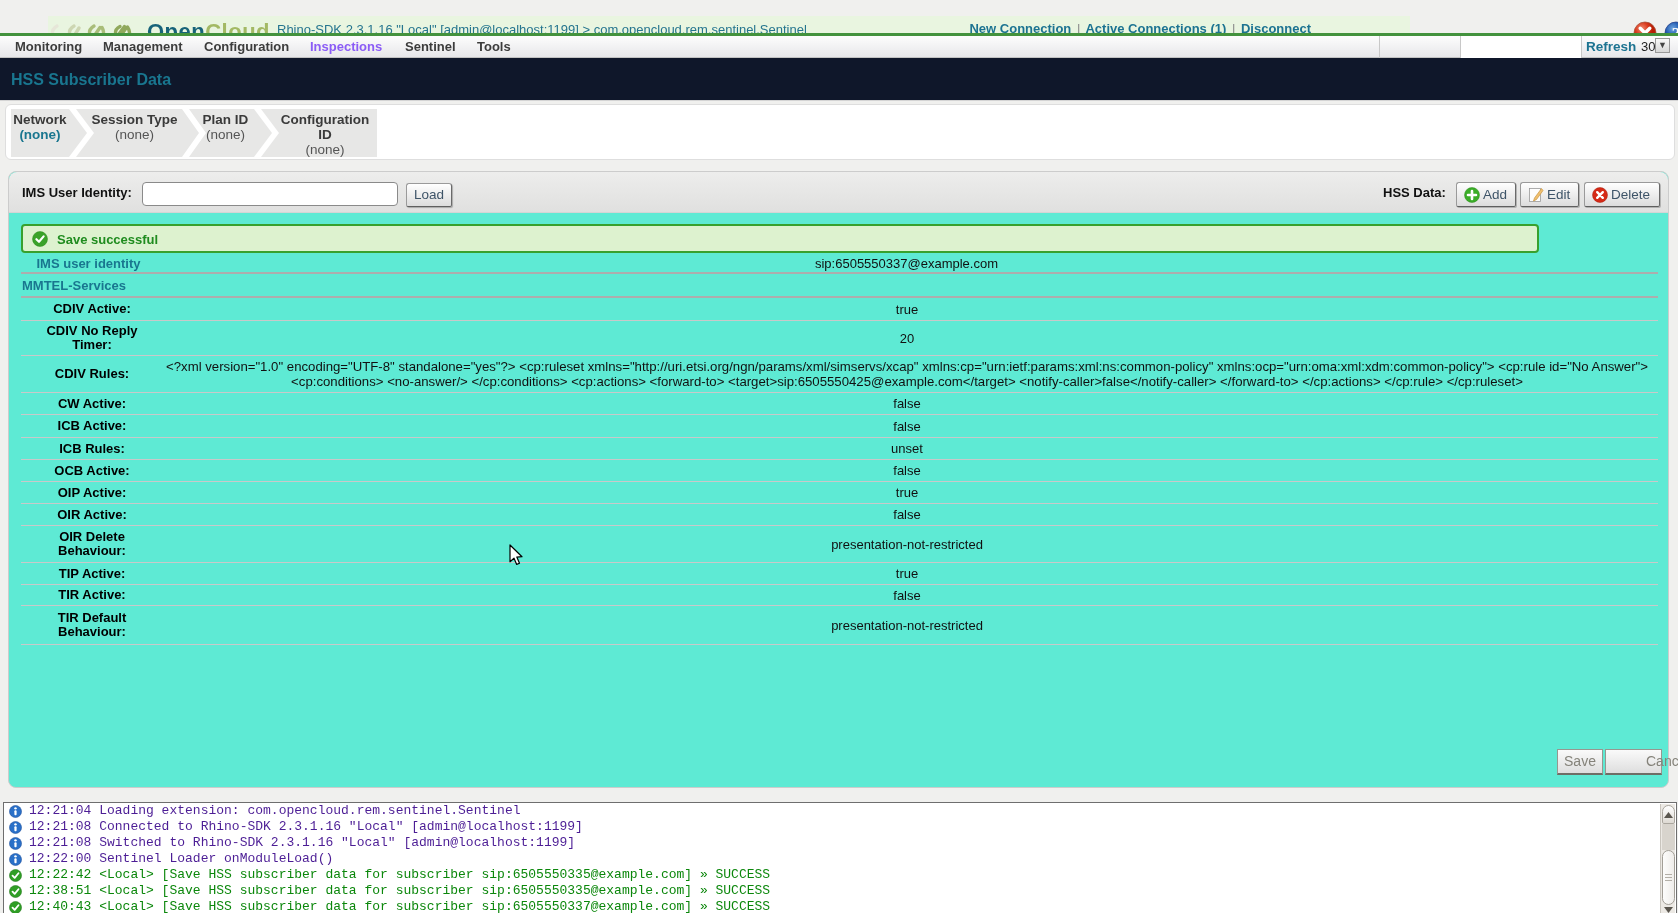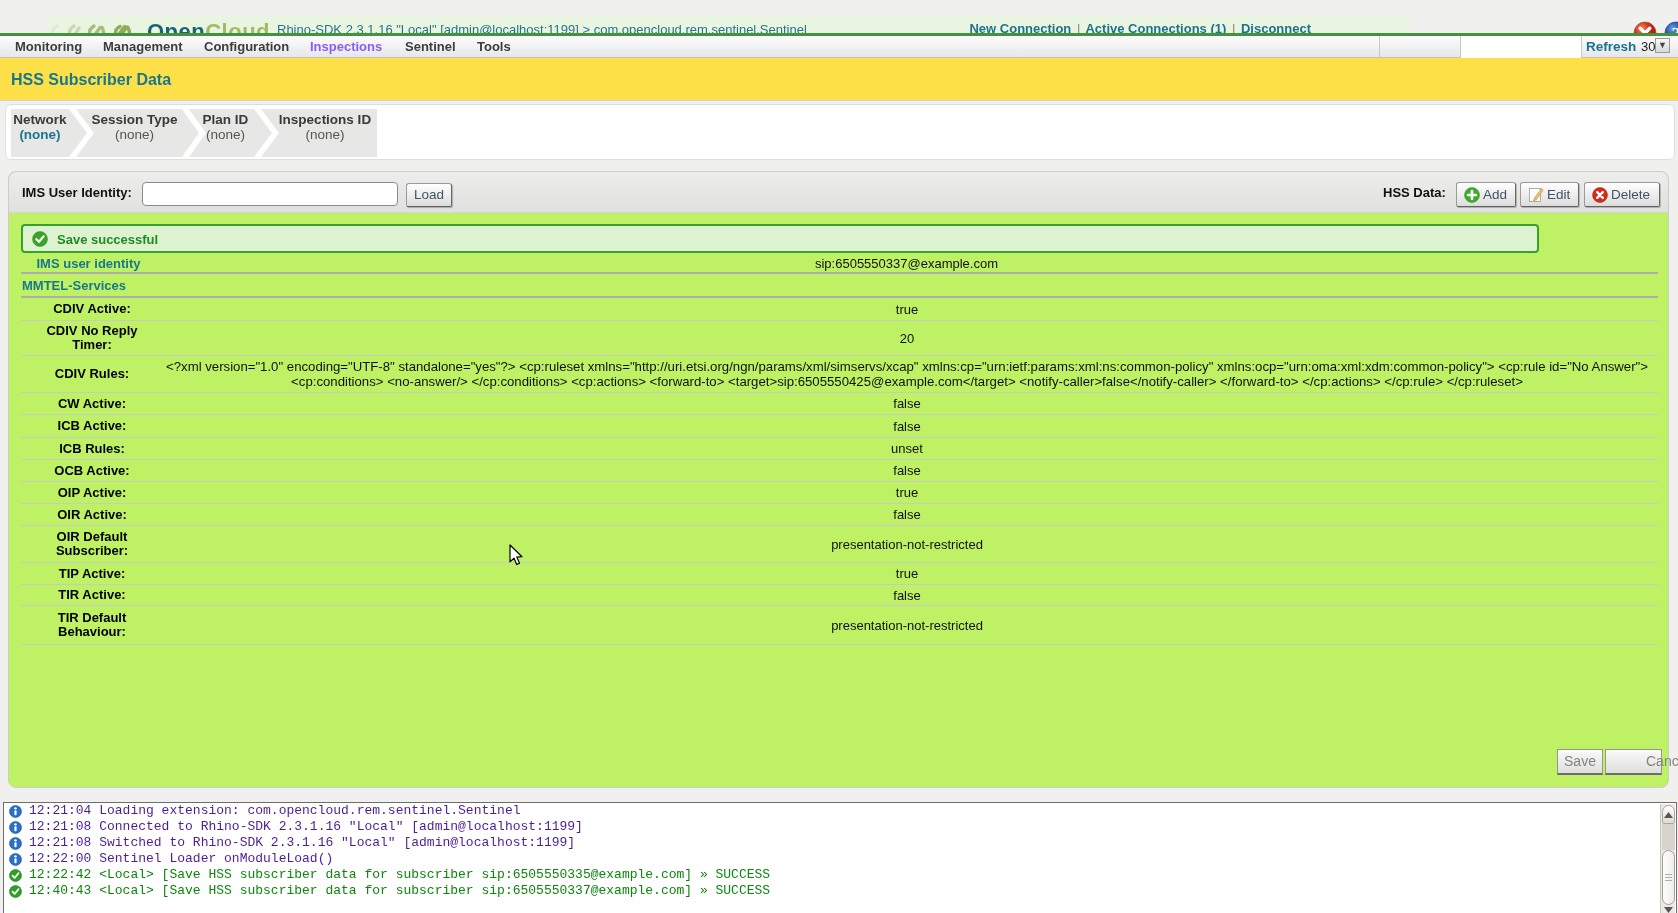--- a/index.html
+++ b/index.html
@@ -18,32 +18,32 @@
 
 
 .menubar { position:absolute; left:0; top:36px; width:1678px; height:22px; background:linear-gradient(#fdfdfd,#e7e7ea); border-bottom:1px solid #c2c2c2; }
 .mdiv { position:absolute; top:36px; width:1px; height:22px; background:#c8c8c8; }
 .mwhite { position:absolute; left:1460px; top:36px; width:121px; height:22px; background:#fff; }
 .refresh { position:absolute; left:1586px; top:39px; font-size:13.5px; font-weight:bold; color:#1c7391; }
 .refnum { position:absolute; left:1641px; top:39px; font-size:13px; color:#222; }
 .refbtn { position:absolute; left:1655px; top:38px; width:15px; height:15px; background:linear-gradient(#f8f8f8,#d8d8d8); border:1px solid #999; font-size:9px; color:#444; text-align:center; line-height:13px; }
 
 
-.titleband { position:absolute; left:0; top:58px; width:1678px; height:43px; background:#fde047; border-bottom:1px solid #d4d4d4; }
+.titleband { position:absolute; left:0; top:58px; width:1678px; height:43px; background:#0f172a; border-bottom:1px solid #d4d4d4; }
 .titleband h1 { position:absolute; left:11px; top:13px; font-size:16px; color:#19768f; }
 
 
 .crumbpanel { position:absolute; left:5px; top:104px; width:1670px; height:56px; background:#fff; border:1px solid #dedede; border-radius:6px; }
 .crumb { position:absolute; top:109px; height:48px; background:#e7e7e6; color:#3a3a3a; font-size:13.5px; text-align:center; padding-top:3px; line-height:15px; }
 .crumb b { display:block; }
 .crumb .none { color:#555; }
 .crumb .nonet { color:#19768f; font-weight:bold; }
 
 
-.mainpanel { position:absolute; left:8px; top:171px; width:1661px; height:617px; background:#bef264; border:1px solid #cccccc; border-radius:8px; }
+.mainpanel { position:absolute; left:8px; top:171px; width:1661px; height:617px; background:#5eead4; border:1px solid #cccccc; border-radius:8px; }
 .panelhead { position:absolute; left:0; top:0; width:100%; height:41px; background:linear-gradient(#ededec,#e0e0df); border-bottom:1px solid #d5d5d5; border-radius:8px 8px 0 0; }
 .imslabel { position:absolute; left:13px; top:13px; font-size:13px; font-weight:bold; color:#111; }
 .imsinput { position:absolute; left:133px; top:10px; width:256px; height:24px; border:1px solid #8a8a8a; border-radius:4px; background:#fff; }
 .gbtn { position:absolute; background:linear-gradient(#ffffff,#dcdcdc); border:1px solid #9a9a9a; border-right-color:#6a6a6a; border-bottom-color:#5f5f5f; border-radius:3px 3px 2px 2px; font-size:13.5px; color:#3e5468; text-align:center; box-shadow:1px 1px 0 rgba(120,120,120,0.45); }
 .loadbtn { left:397px; top:11px; width:46px; height:24px; line-height:22px; box-shadow:1px 1px 1px rgba(0,0,0,0.25); }
 .hsslabel { position:absolute; left:1374px; top:13px; font-size:13px; font-weight:bold; color:#111; }
 .addbtn { left:1447px; top:10px; width:60px; height:25px; }
 .editbtn { left:1511px; top:10px; width:59px; height:25px; }
 .delbtn { left:1575px; top:10px; width:76px; height:25px; }
 .bicon { position:absolute; left:7px; top:4px; }
@@ -155,21 +155,21 @@
 <div class="crumb" style="left:11px;width:76px;padding-right:18px;clip-path:polygon(0 0,58px 0,100% 50%,58px 100%,0 100%);">
   <b>Network</b><span class="nonet">(none)</span>
 </div>
 <div class="crumb" style="left:76px;width:123px;padding-left:11px;padding-right:17px;clip-path:polygon(0 0,106px 0,100% 50%,106px 100%,0 100%,18px 50%);">
   <b>Session Type</b><span class="none">(none)</span>
 </div>
 <div class="crumb" style="left:189px;width:83px;padding-left:8px;padding-right:18px;clip-path:polygon(0 0,65px 0,100% 50%,65px 100%,0 100%,17px 50%);">
   <b>Plan ID</b><span class="none">(none)</span>
 </div>
 <div class="crumb" style="left:261px;width:116px;padding-left:12px;clip-path:polygon(0 0,100% 0,100% 100%,0 100%,18px 50%);">
-  <b>Inspections ID</b><span class="none">(none)</span>
+  <b>Configuration ID</b><span class="none">(none)</span>
 </div>
 
 <div class="mainpanel">
   <div class="panelhead">
     <div class="imslabel">IMS User Identity:</div>
     <div class="imsinput"></div>
     <div class="gbtn loadbtn">Load</div>
     <div class="hsslabel">HSS Data:</div>
     <div class="gbtn addbtn">
         <svg class="bicon" width="16" height="16" viewBox="0 0 16 16">
@@ -241,21 +241,21 @@
       </div>
     <div class="row" style="height:22px;">
         <div class="lbl">OIP Active:</div>
         <div class="val">true</div>
       </div>
     <div class="row" style="height:22px;">
         <div class="lbl">OIR Active:</div>
         <div class="val">false</div>
       </div>
     <div class="row" style="height:37px;">
-        <div class="lbl">OIR Default Subscriber:</div>
+        <div class="lbl">OIR Delete Behaviour:</div>
         <div class="val">presentation-not-restricted</div>
       </div>
     <div class="row" style="height:22px;">
         <div class="lbl">TIP Active:</div>
         <div class="val">true</div>
       </div>
     <div class="row" style="height:21px;">
         <div class="lbl">TIR Active:</div>
         <div class="val">false</div>
       </div>
@@ -289,20 +289,24 @@
         <circle cx="7" cy="3.6" r="1.3" fill="#fff"></circle>
         <rect x="5.8" y="5.6" width="2.4" height="5.4" rx="1" fill="#fff"></rect>
       </svg><span class="ltxt">12:22:00 Sentinel Loader onModuleLoad()</span></div>
   <div class="logline green"><svg class="licon" width="13" height="13" viewBox="0 0 14 14">
         <circle cx="7" cy="7" r="6.5" fill="#2f9e25" stroke="#20761a" stroke-width="0.6"></circle>
         <path d="M3.8,7.2 L6.1,9.5 L10.2,4.6" stroke="#fff" stroke-width="2" fill="none" stroke-linecap="round" stroke-linejoin="round"></path>
       </svg><span class="ltxt">12:22:42 &lt;Local&gt; [Save HSS subscriber data for subscriber sip:6505550335@example.com] » SUCCESS</span></div>
   <div class="logline green"><svg class="licon" width="13" height="13" viewBox="0 0 14 14">
         <circle cx="7" cy="7" r="6.5" fill="#2f9e25" stroke="#20761a" stroke-width="0.6"></circle>
         <path d="M3.8,7.2 L6.1,9.5 L10.2,4.6" stroke="#fff" stroke-width="2" fill="none" stroke-linecap="round" stroke-linejoin="round"></path>
+      </svg><span class="ltxt">12:38:51 &lt;Local&gt; [Save HSS subscriber data for subscriber sip:6505550335@example.com] » SUCCESS</span></div>
+  <div class="logline green"><svg class="licon" width="13" height="13" viewBox="0 0 14 14">
+        <circle cx="7" cy="7" r="6.5" fill="#2f9e25" stroke="#20761a" stroke-width="0.6"></circle>
+        <path d="M3.8,7.2 L6.1,9.5 L10.2,4.6" stroke="#fff" stroke-width="2" fill="none" stroke-linecap="round" stroke-linejoin="round"></path>
       </svg><span class="ltxt">12:40:43 &lt;Local&gt; [Save HSS subscriber data for subscriber sip:6505550337@example.com] » SUCCESS</span></div>
   <div class="sbar">
     <div style="position:absolute;left:1px;top:1px;width:13px;height:19px;background:linear-gradient(#ffffff,#dedad3);border:1px solid #aaa69e;border-radius:7px 7px 2px 2px;"></div>
     <svg width="9" height="6" viewBox="0 0 9 6" style="position:absolute;left:3px;top:8px;">
         <polygon points="4.5,0 9,6 0,6" fill="#5a564e"></polygon>
       </svg>
     <div style="position:absolute;left:1px;top:20px;width:13px;height:26px;background:#d8d4cd;"></div>
     <div style="position:absolute;left:1px;top:46px;width:13px;height:55px;background:linear-gradient(90deg,#fdfdfc,#efedea);border:1px solid #a39f97;border-radius:7px;"></div>
     <div style="position:absolute;left:4px;top:70px;width:7px;height:1px;background:#b3afa7;"></div>
     <div style="position:absolute;left:4px;top:73px;width:7px;height:1px;background:#b3afa7;"></div>

